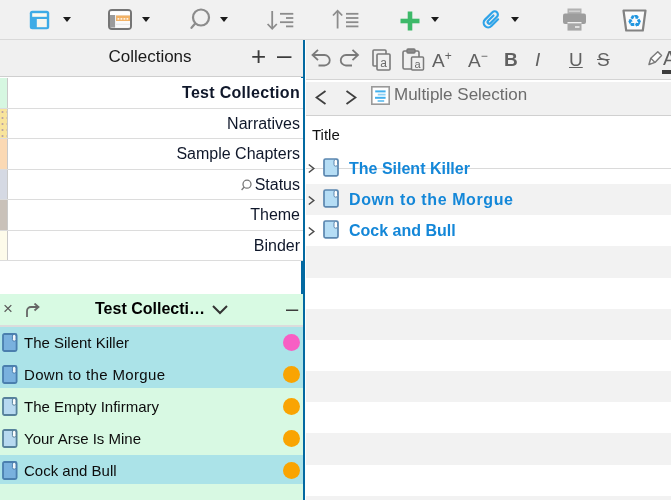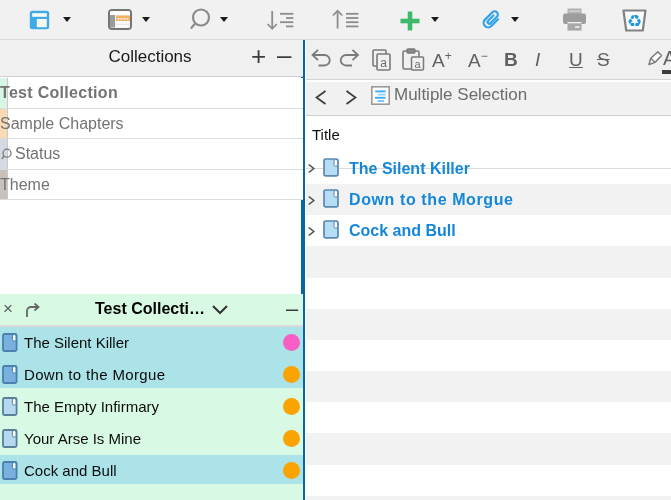--- a/index.html
+++ b/index.html
@@ -12,21 +12,21 @@
   .dd { width:0; height:0; border-left:4.5px solid transparent; border-right:4.5px solid transparent; border-top:5.5px solid #1b1b1b; position:absolute; }
 
   
   #sidebar { left:0; top:40px; width:305px; height:460px; background:#fff; border-right:4px solid #0369a1; }
   #collhead { left:0; top:0; width:303px; height:37px; background:#f0f0f0; border-bottom:1px solid #cfcfcf; }
   #collhead .title { position:absolute; left:0; top:7px; width:300px; text-align:center; font-size:17px; color:#1a1a1a; }
   .pm { position:absolute; font-size:26px; font-weight:400; color:#3c3c3c; font-family:"Liberation Sans",sans-serif; }
   #colllist { left:0; top:38px; width:303px; }
   .crow { position:relative; width:303px; height:30.5px; background:#fff; border-bottom:1px solid #dcdcdc; }
   .crow .strip { position:absolute; left:0; top:0; width:7.5px; height:100%; border-right:1px solid #c9c9c9; }
-  .crow .lbl { position:absolute; left:0; top:0; width:300px; height:29px; line-height:30px; text-align:left; font-size:16px; color:#737373; }
+  .crow .lbl { position:absolute; left:0; top:0; width:300px; height:29px; line-height:30px; text-align:right; font-size:16px; color:#0f172a; }
   .mag { display:inline-block; vertical-align:-2px; margin-right:2px; }
 
   
   #greenhead { left:0; top:254px; width:303px; height:33px; background:#d8fae3; border-bottom:2px solid #dcdcdc; }
   #greenhead .title { position:absolute; left:50px; top:6px; width:200px; text-align:center; font-size:16px; font-weight:bold; color:#000; }
   #collbody { left:0; top:287px; width:303px; height:173px; background:#d8f9e3; }
   .selblock { position:absolute; left:0; width:303px; background:#abe3e8; }
   .brow { position:absolute; left:0; width:303px; height:32px; }
   .brow .txt { position:absolute; left:24px; top:7px; font-size:15px; color:#0c0c0c; }
   .brow .dot { position:absolute; left:283px; top:7px; width:17px; height:17px; border-radius:50%; }
@@ -127,33 +127,41 @@
       <div class="title">Collections</div>
       <div class="pm" style="left:251px; top:1px;">+</div>
       <div class="pm" style="left:277px; top:0px;">–</div>
     </div>
     <div class="abs" id="colllist">
       <div class="crow">
         <div class="strip" style="background:#d6f7e1"></div>
         <div class="lbl" style="font-weight:bold; letter-spacing:0.3px;">Test Collection</div>
       </div>
       <div class="crow">
+        <div class="strip" style="background:#f8e49c; background-image:radial-gradient(circle, #b9a3a6 0.8px, transparent 1.3px); background-size:5px 6px;"></div>
+        <div class="lbl">Narratives</div>
+      </div>
+      <div class="crow">
         <div class="strip" style="background:#fbd9b4"></div>
         <div class="lbl">Sample Chapters</div>
       </div>
       <div class="crow">
         <div class="strip" style="background:#d5d9e3"></div>
         <div class="lbl"><svg class="mag" width="13" height="13">
             <circle cx="7" cy="5.2" r="4" fill="none" stroke="#777" stroke-width="1.3"></circle>
             <line x1="4" y1="8.3" x2="1.6" y2="11" stroke="#777" stroke-width="1.3"></line>
           </svg>Status</div>
       </div>
       <div class="crow">
         <div class="strip" style="background:#c9c1b9"></div>
         <div class="lbl">Theme</div>
+      </div>
+      <div class="crow">
+        <div class="strip" style="background:#fdfbea"></div>
+        <div class="lbl">Binder</div>
       </div>
     </div>
     <div class="abs" id="greenhead">
       <div class="abs" style="left:3px; top:5px; font-size:17px; color:#5a5a5a;">×</div>
       <svg class="abs" style="left:25px; top:9px;" width="18" height="16">
         <path d="M 2,14 L 2,8 a 4,4 0 0 1 4,-4 L 13,4" fill="none" stroke="#666" stroke-width="1.8"></path>
         <polyline points="9.5,0.5 13.5,4 9.5,7.5" fill="none" stroke="#666" stroke-width="1.8"></polyline>
       </svg>
       <div class="title">Test Collecti…</div>
       <svg class="abs" style="left:212px; top:11px;" width="16" height="10">

